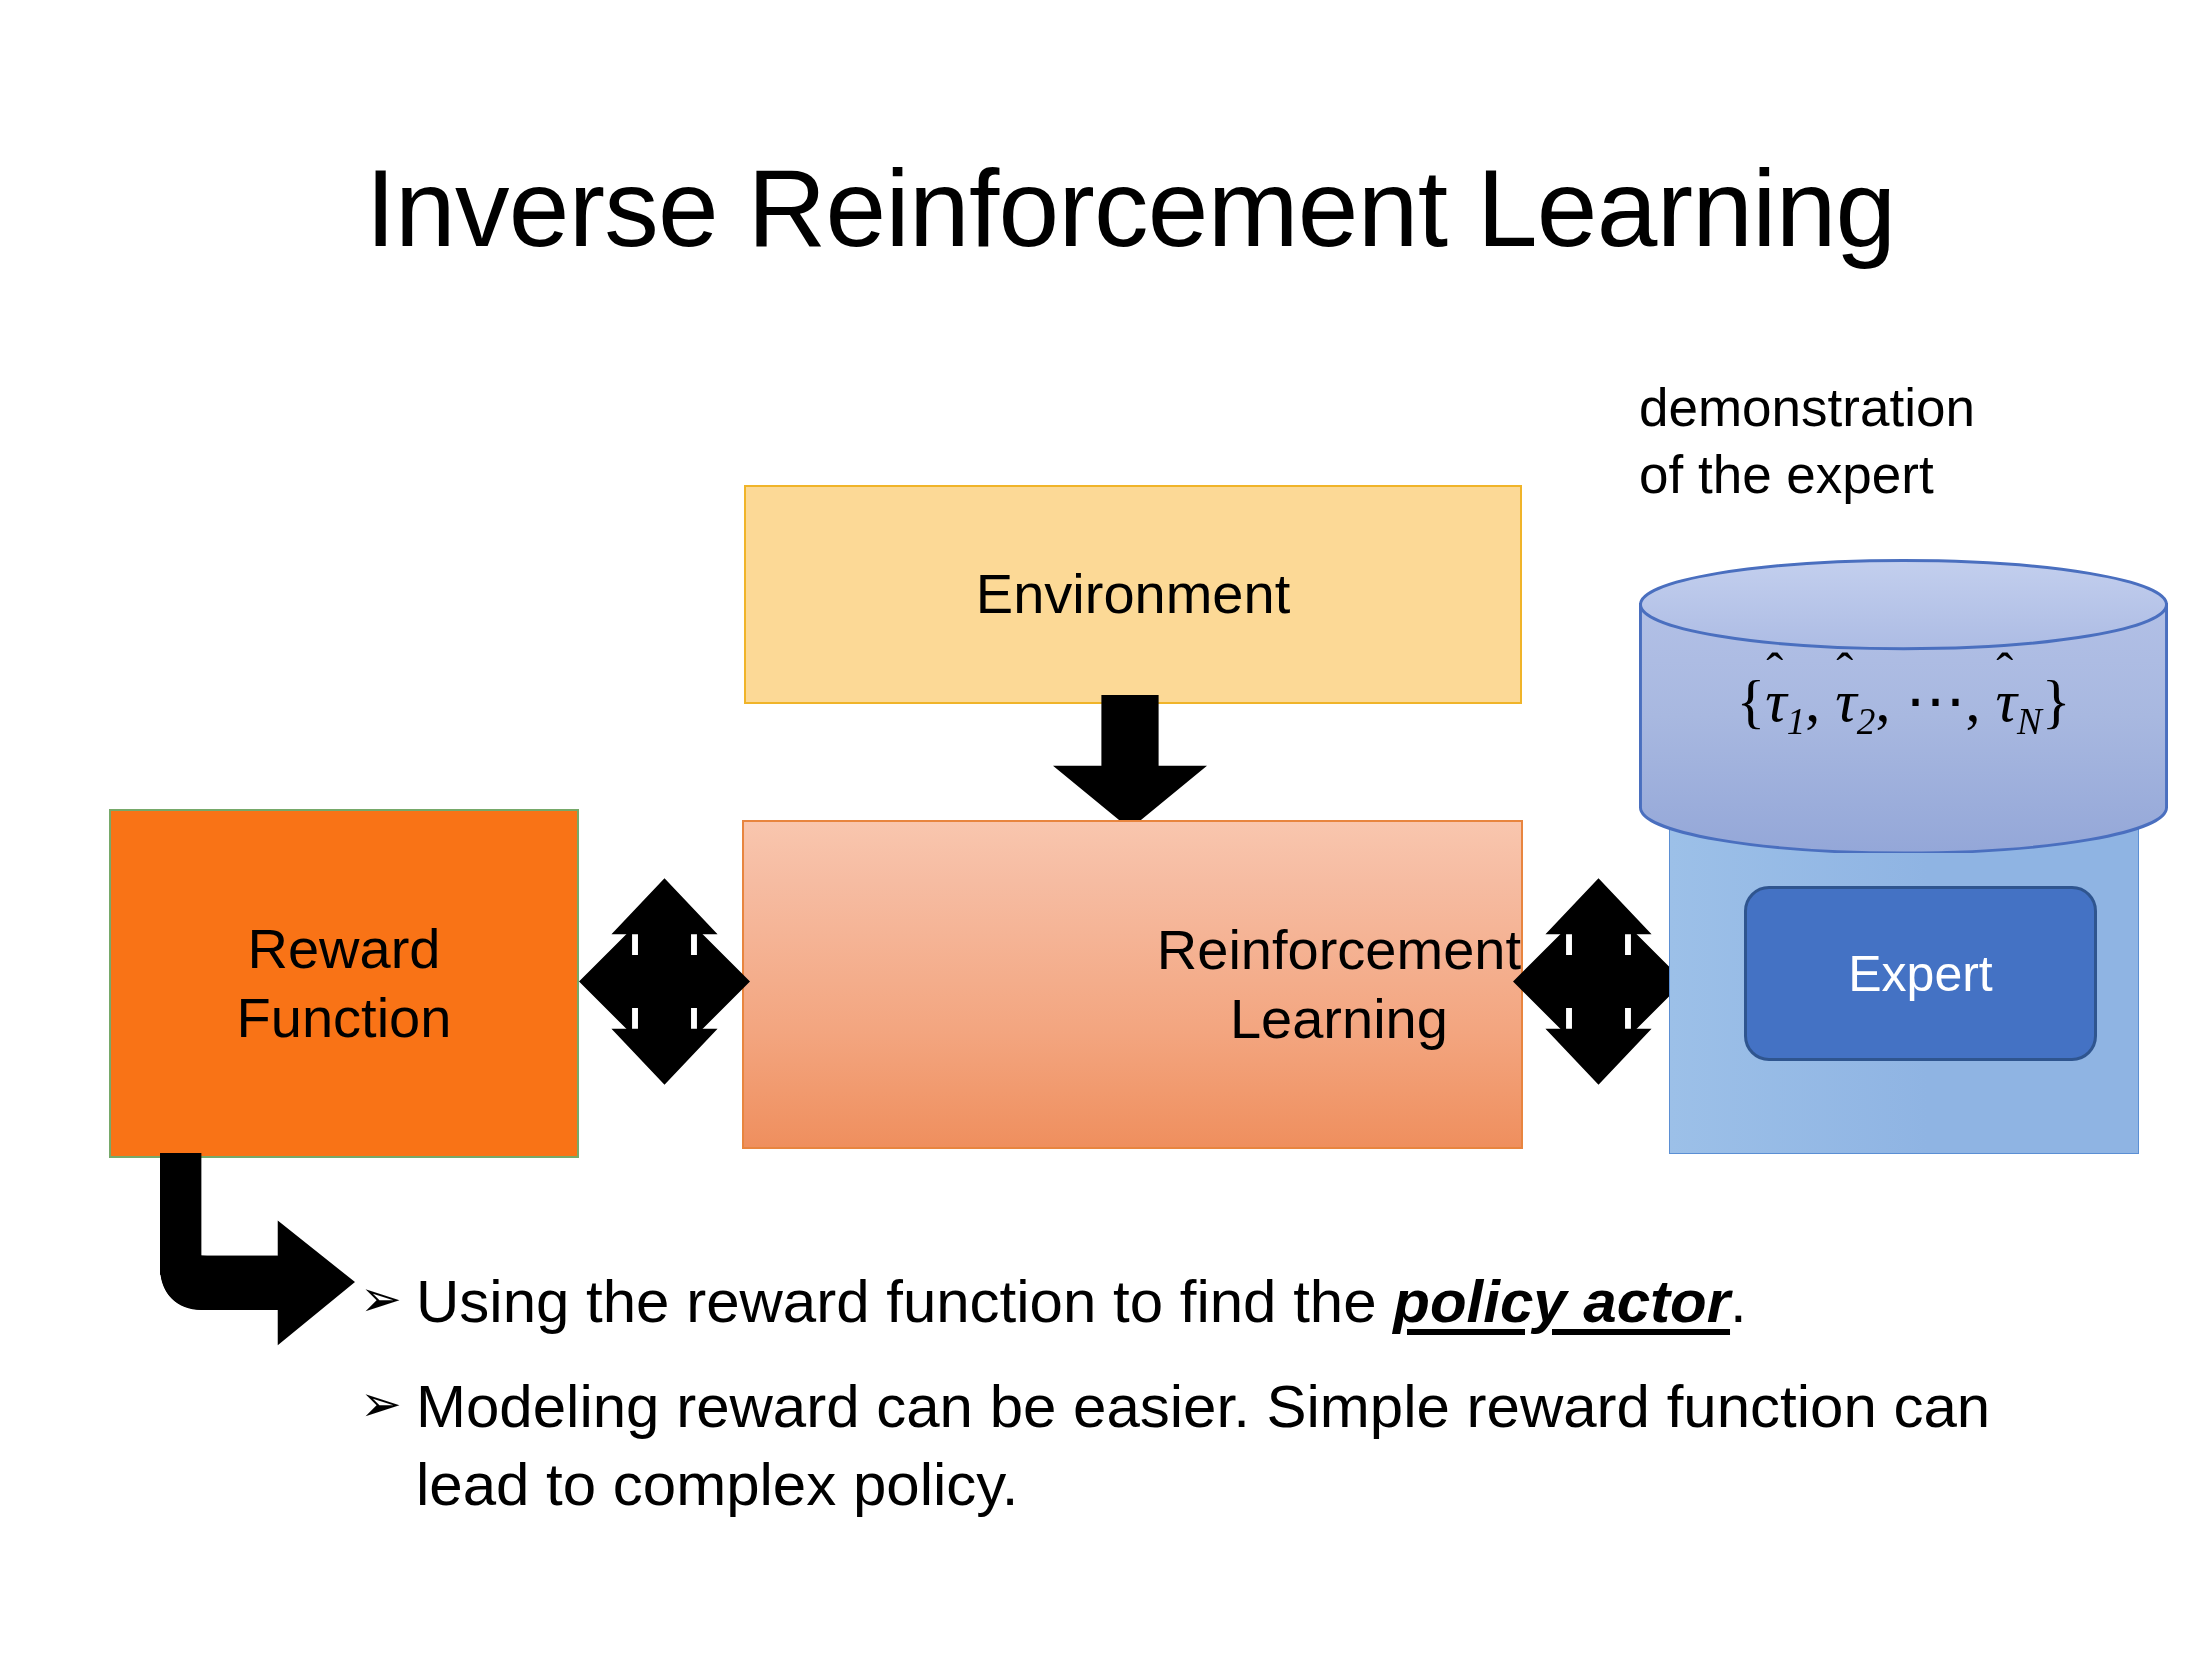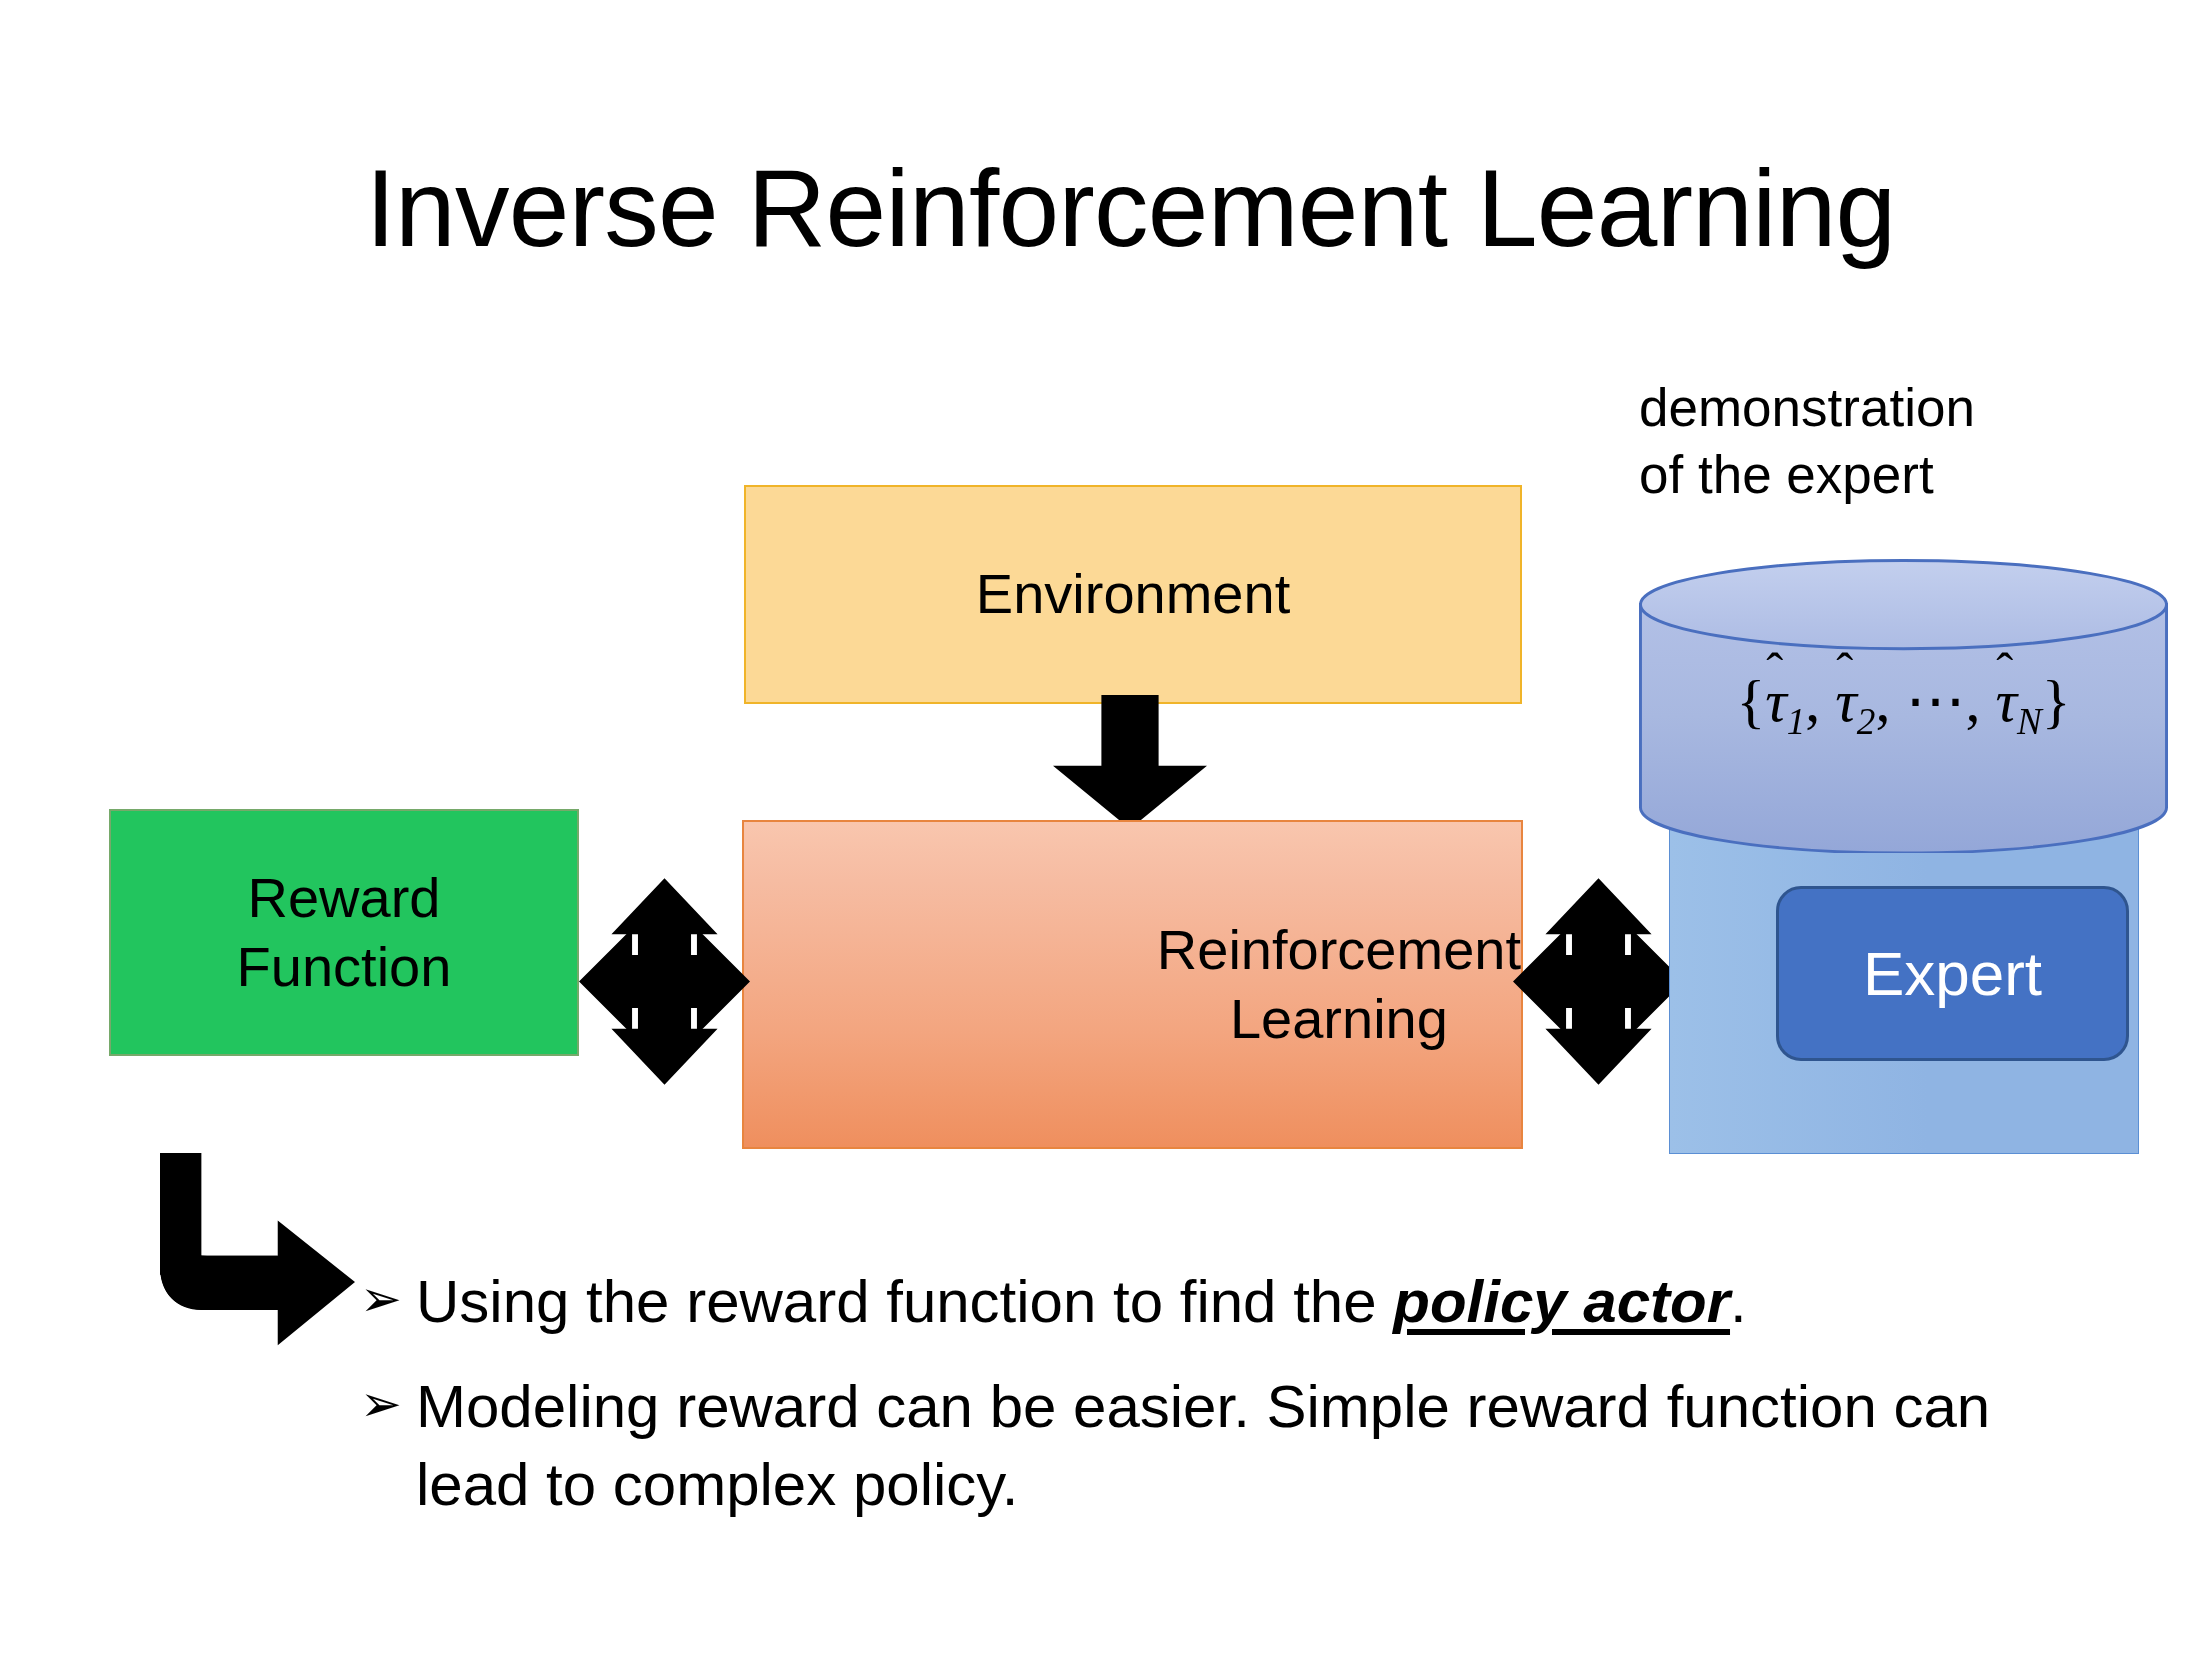--- a/index.html
+++ b/index.html
@@ -60,22 +60,22 @@
     height: 329px;
     background: linear-gradient(to bottom, #F9C6AE 0%, #F6BCA2 18%, #F3A57F 65%, #EF8F5E 100%);
     border: 2.2px solid #E8853F;
     justify-content: flex-end;
   }
 
   #box-reward {
     left: 109px;
     top: 809px;
     width: 470px;
-    height: 247px;
-    background: #22c55e;
+    height: 349px;
+    background: #f97316;
     border: 2.2px solid #76A96A;
   }
 
   .proc-box .lbl { display: block; }
 
   
   #expert-caption {
     position: absolute;
     left: 1639px;
     top: 375px;
@@ -144,22 +144,21 @@
     width: 353px;
     height: 175px;
     border-radius: 25px;
     background: #4472C4;
     border: 3.7px solid #2F558F;
     box-sizing: border-box;
     display: flex;
     align-items: center;
     justify-content: center;
     color: #FFFFFF;
-    font-size: 62px;
-    margin-left: 32px;
+    font-size: 50px;
   }
 
   
   .arrow-svg { position: absolute; }
   .arrow-svg svg { display: block; width: 100%; height: 100%; }
 
   #arrow-env-to-rl { left: 1053px; top: 695px; width: 154px; height: 134px; }
   #arrow-reward-rl { left: 579px; top: 871px; width: 171px; height: 221px; }
   #arrow-rl-expert { left: 1513px; top: 871px; width: 171px; height: 221px; }
   #arrow-elbow     { left: 160px;  top: 1153px; width: 195px; height: 198px; }

